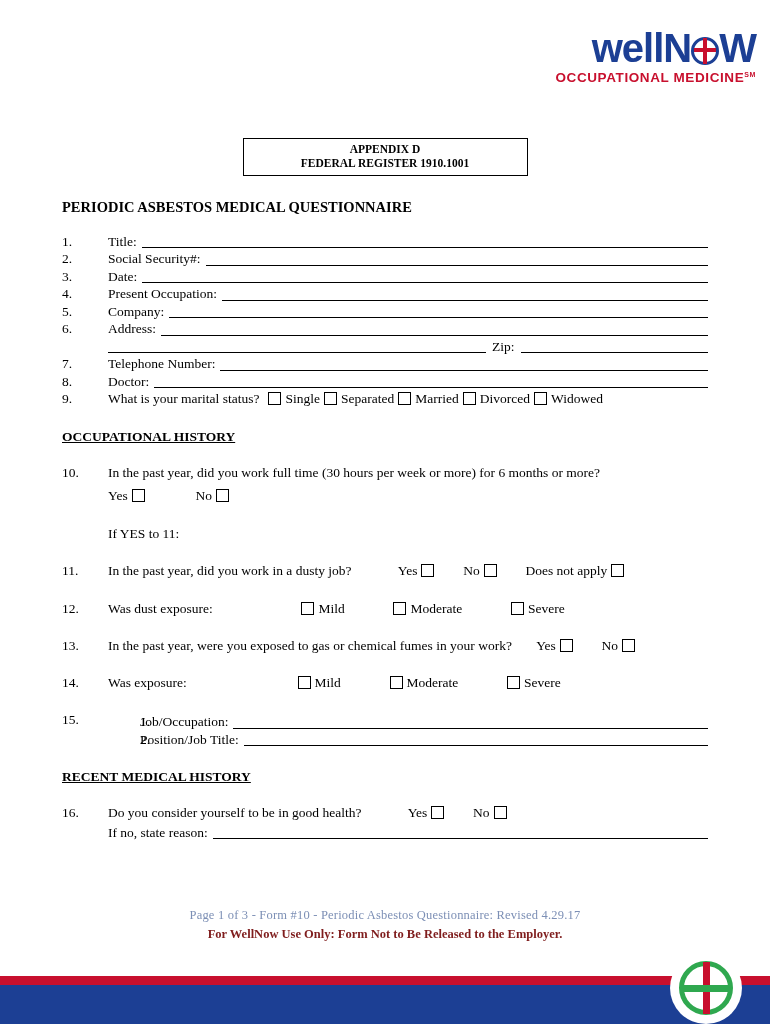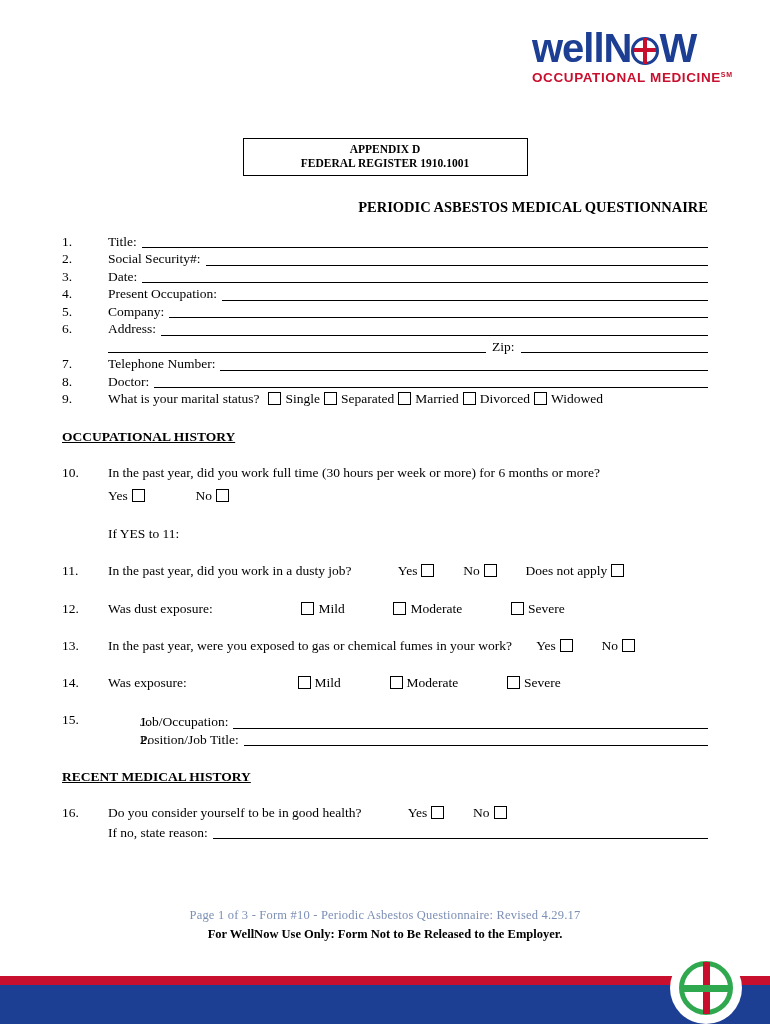--- a/index.html
+++ b/index.html
@@ -11,23 +11,23 @@
     font-family: "Liberation Serif", serif;
     color: #000000;
     position: relative;
     overflow: hidden;
   }
 
   
   .logo {
     position: absolute;
     top: 28px;
-    right: 6px;
+    right: 14px;
     width: 232px;
-    text-align: left;
+    text-align: right;
   }
   .logo-word {
     font-family: "Liberation Sans", sans-serif;
     font-weight: bold;
     font-size: 40px;
     letter-spacing: -1px;
     line-height: 1;
     color: #1c3f94;
     position: relative;
     white-space: nowrap;
@@ -85,21 +85,21 @@
     margin: 138px auto 0 auto;
     border: 1px solid #000;
     text-align: center;
     font-weight: bold;
     font-size: 11.5px;
     line-height: 1.25;
     padding: 3px 0 4px 0;
   }
 
   .doc-title {
-    text-align: right;
+    text-align: left;
     font-weight: bold;
     font-size: 14.5px;
     margin-top: 23px;
   }
 
   
   .rows { margin-top: 19px; font-size: 13.5px; }
   .row {
     display: flex;
     align-items: flex-end;
@@ -174,21 +174,21 @@
   
   .footer {
     position: absolute;
     left: 0;
     top: 908px;
     width: 770px;
     text-align: center;
     font-size: 12.5px;
   }
   .footer .line1 { color: #7c8fb5; letter-spacing: 0.2px; text-align: center; }
-  .footer .line2 { color: #000000; font-weight: bold; margin-top: 4px; }
+  .footer .line2 { color: #7f1d1d; font-weight: bold; margin-top: 4px; }
 
   .bar-red {
     position: absolute;
     left: 0; top: 976px;
     width: 770px; height: 9px;
     background: #c8102e;
   }
   .bar-blue {
     position: absolute;
     left: 0; top: 985px;

